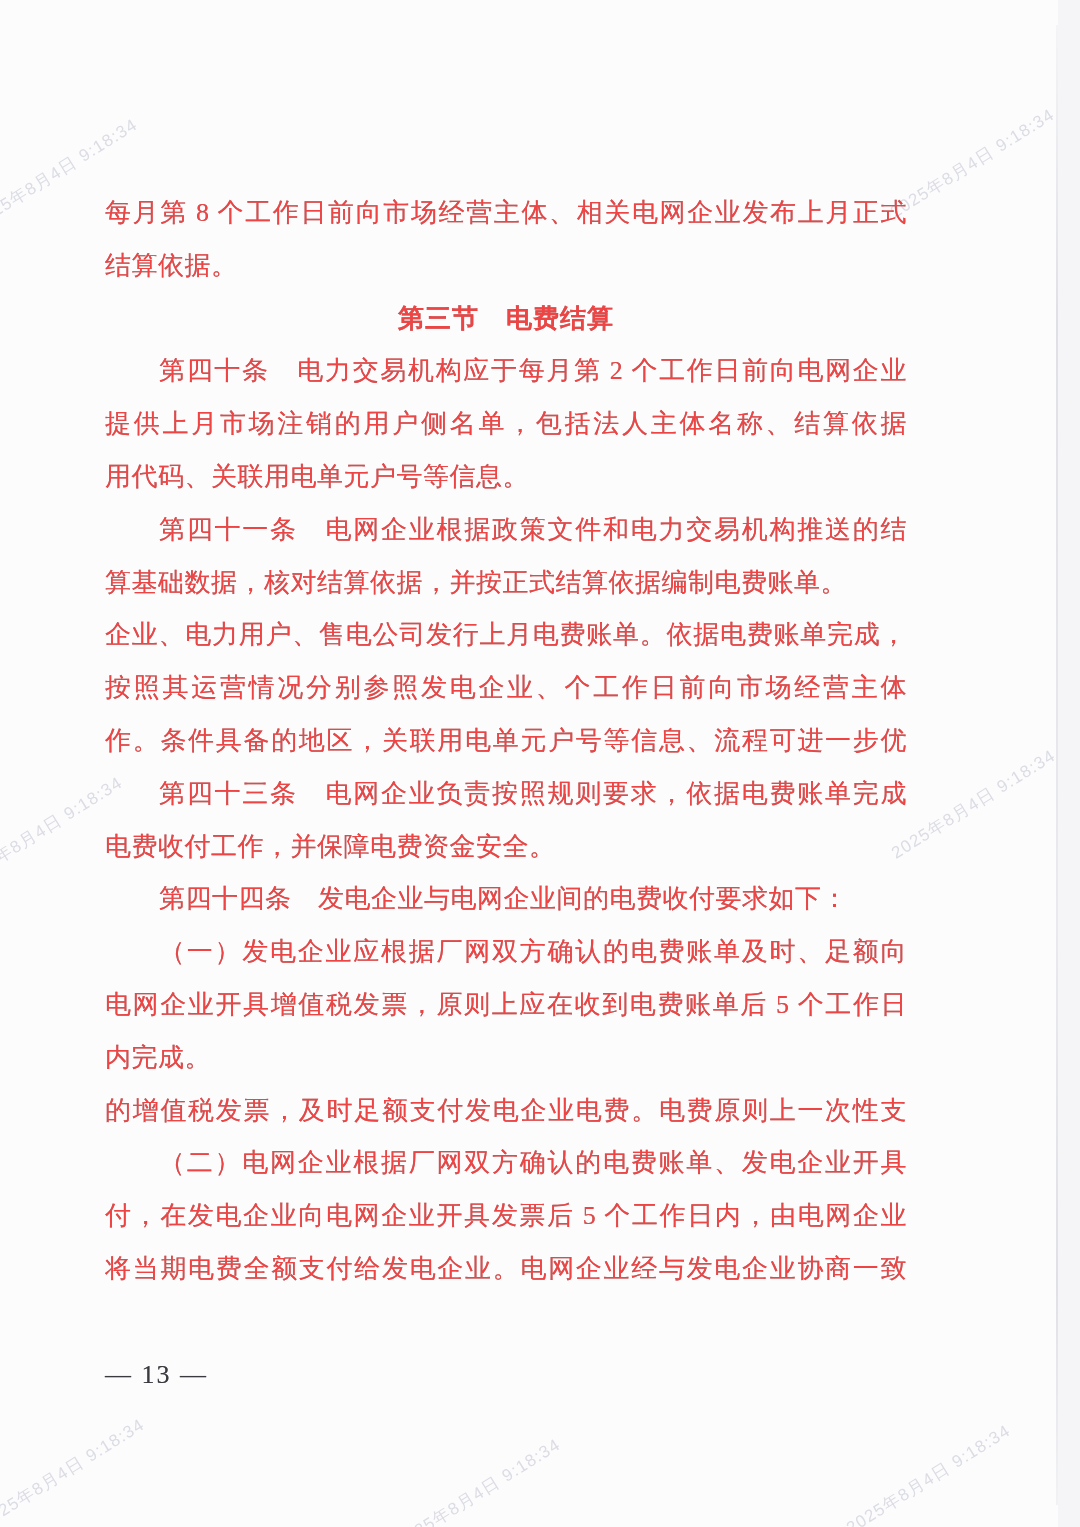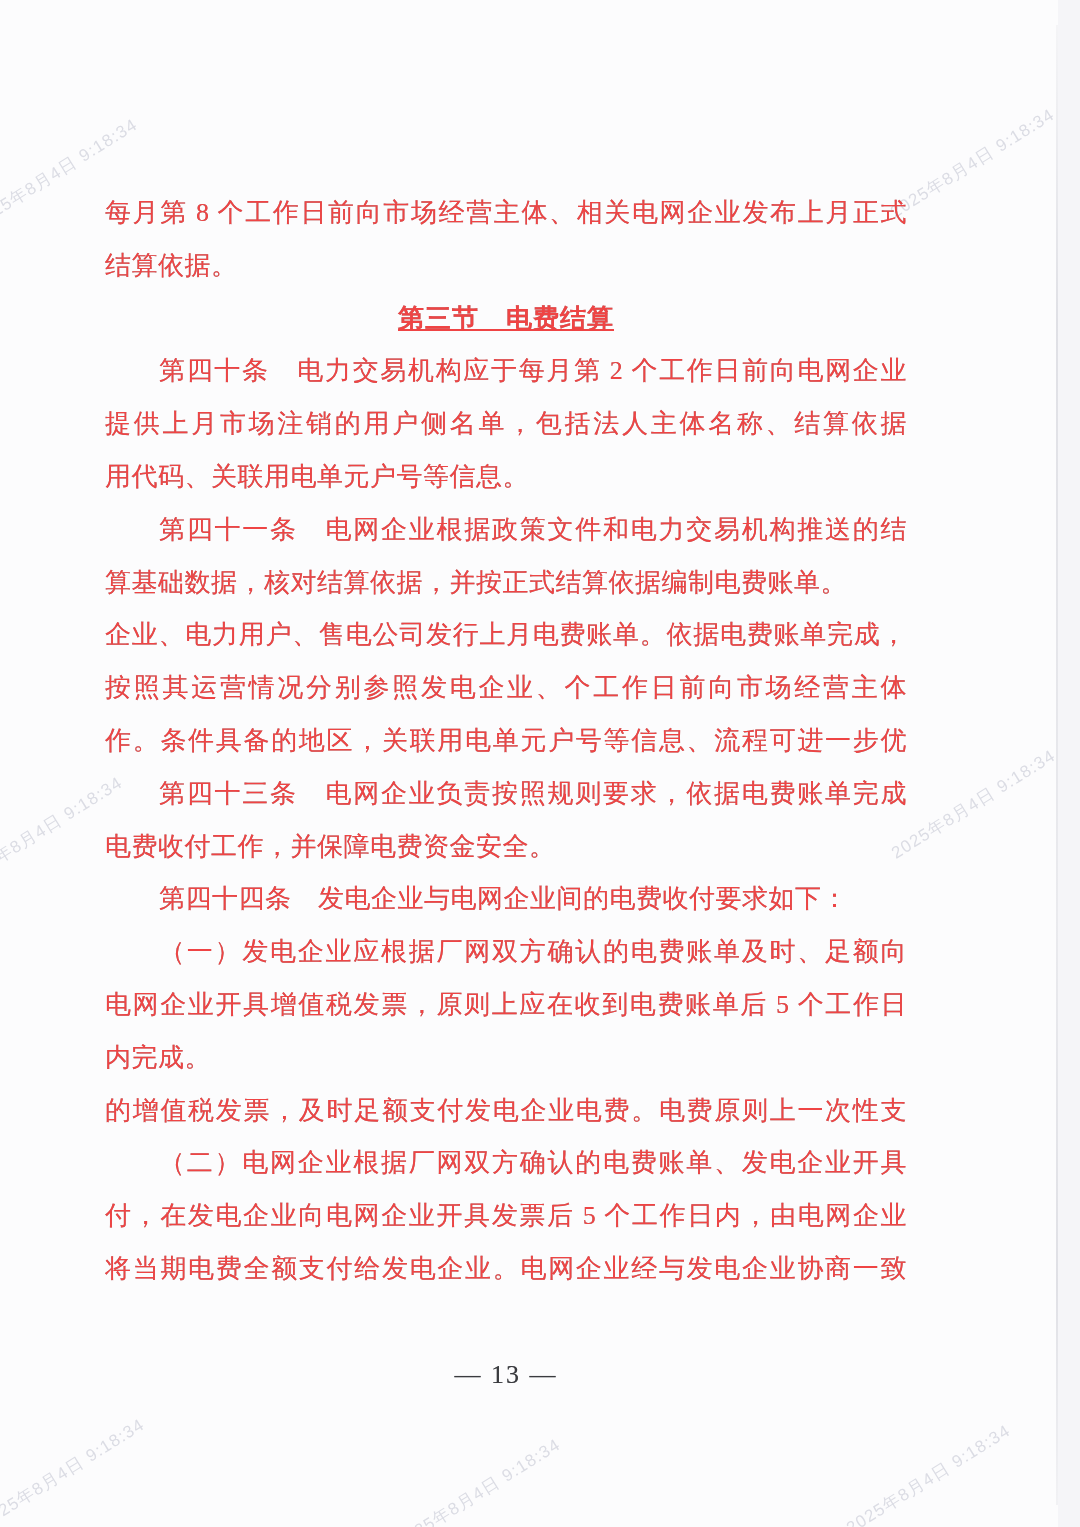--- a/index.html
+++ b/index.html
@@ -78,32 +78,31 @@
     text-align-last: left;
   }
   .line.indent {
     text-indent: 54px;
   }
   .line.heading {
     text-align: left;
     text-align-last: center;
     font-weight: 700;
     letter-spacing: 1px;
-    text-decoration: underline;
   }
   .page-number {
     position: absolute;
     left: 105px;
     top: 1349px;
     width: 802px;
     height: 52.8px;
     line-height: 52.8px;
     font-size: 26px;
     color: #3a3b3f;
-    text-align: center;
+    text-align: left;
     letter-spacing: 2px;
     text-shadow: 0 0 0.5px rgba(58, 59, 63, 0.55);
   }
 </style>
 </head>
 <body>
 
 <div class="page">
   <div class="watermark-layer">
       <span class="wm" style="left: -25px; top: 212px;">2025年8月4日 9:18:34</span>

